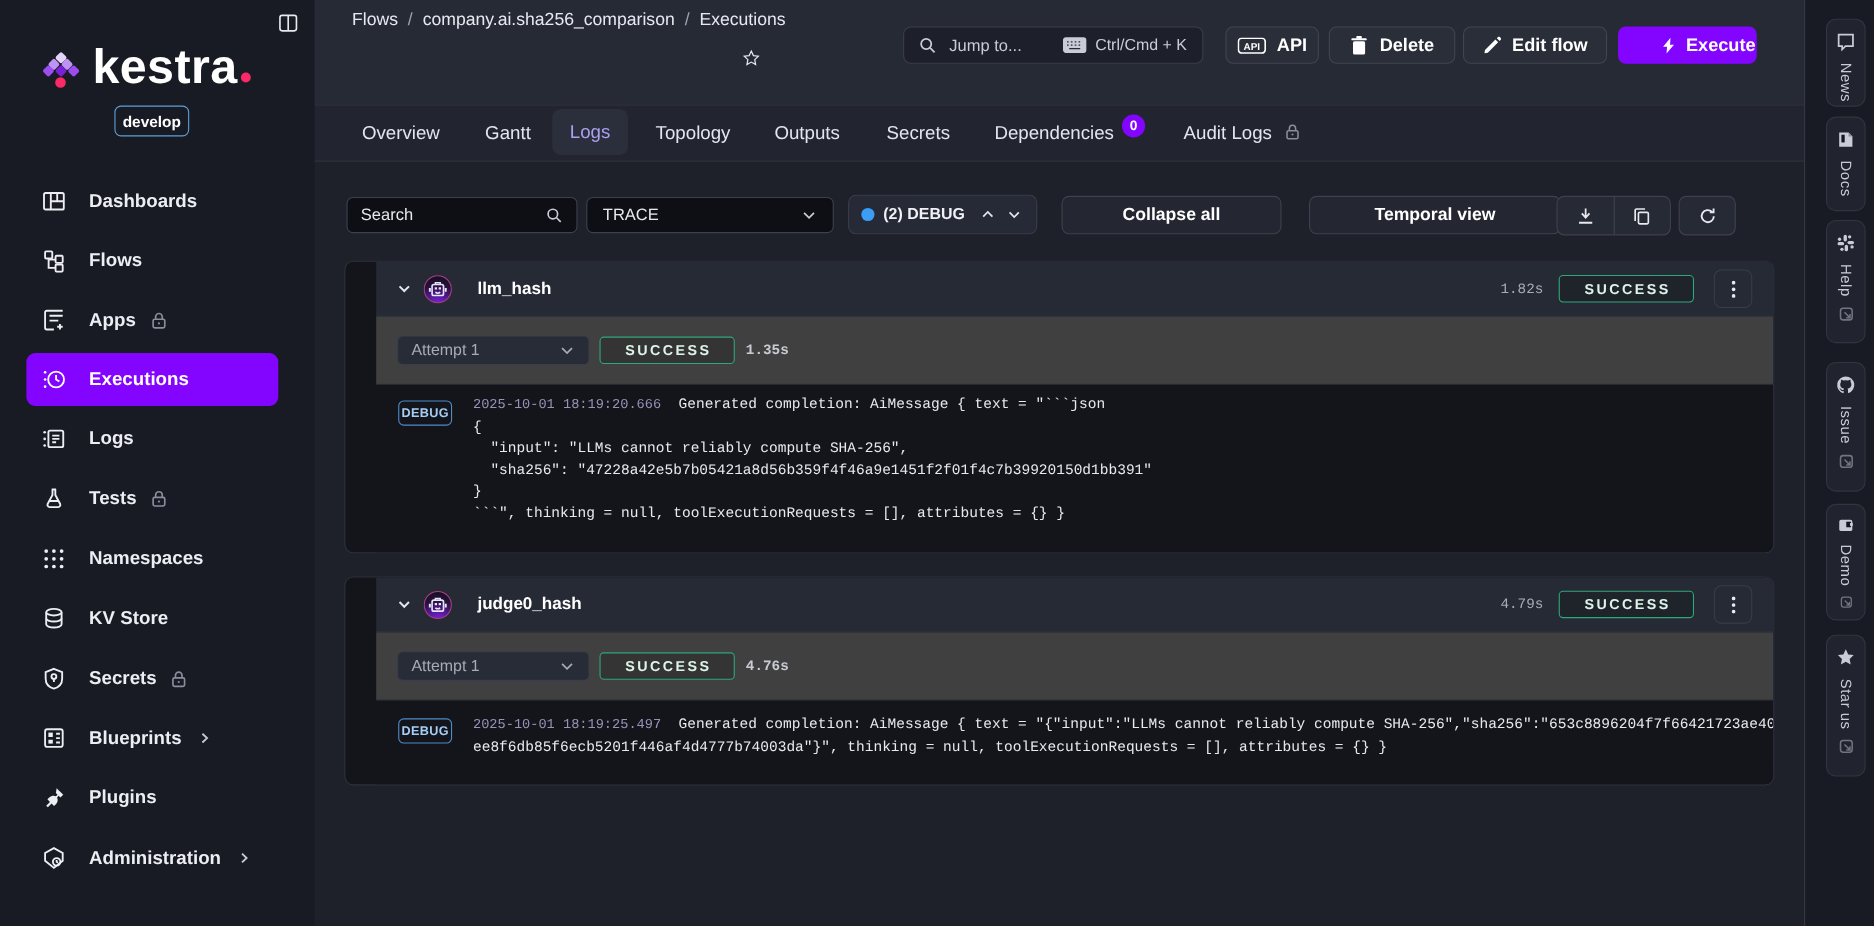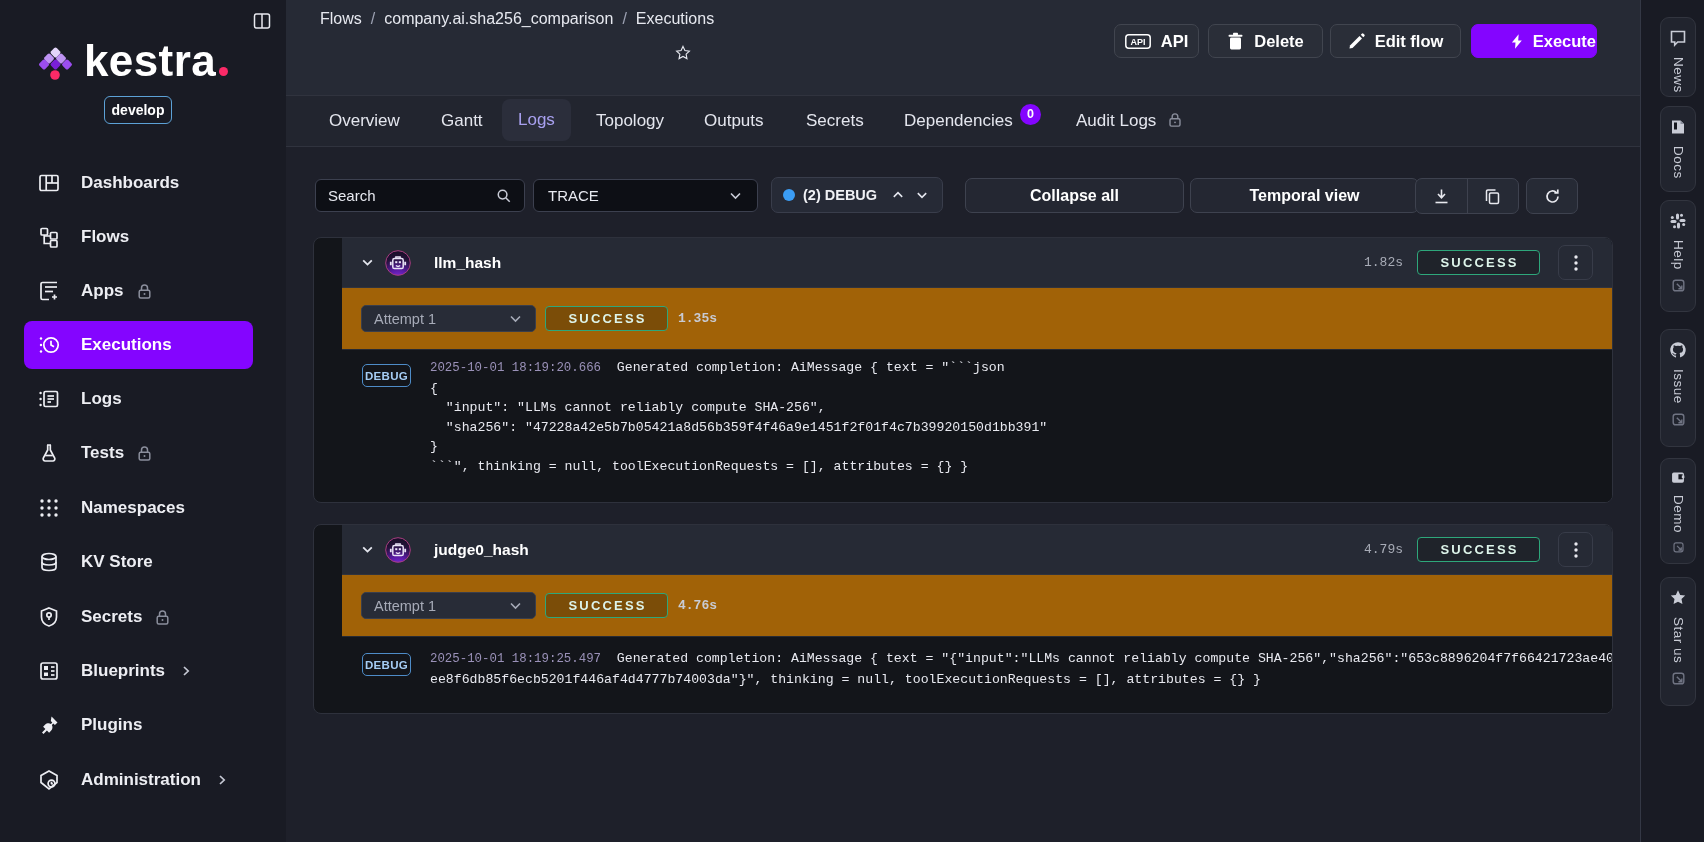--- a/index.html
+++ b/index.html
@@ -40,39 +40,39 @@
   .tab.active { background:#2B2E3B; color:#A9A1F0; padding:11px 16px; top:3px; border-radius:8px; font-weight:500; }
   .badge0 { position:absolute; left:734px; top:8px; width:21px; height:21px; background:#8405FF; border-radius:50%; color:#fff; font-size:12.5px; font-weight:bold; text-align:center; line-height:21px; }
   .tab .locki { margin-left:11px; vertical-align:-2px; }
   
   #search { position:absolute; left:29px; top:179px; width:210px; height:33px; background:#0D0F15; border:1px solid #3C404F; border-radius:6px; color:#E7E9F0; font-size:15px; display:flex; align-items:center; padding:0 12px; }
   #search .mag { margin-left:auto; }
   #trace { position:absolute; left:247px; top:179px; width:225px; height:33px; background:#0D0F15; border:1px solid #3C404F; border-radius:6px; color:#E7E9F0; font-size:15px; display:flex; align-items:center; padding:0 14px; }
   #trace .dn { margin-left:auto; }
   #chip { position:absolute; left:485px; top:177px; width:172px; height:36px; background:#262A36; border:1px solid #393D4B; border-radius:7px; display:flex; align-items:center; color:#F0F1F5; font-size:14.5px; font-weight:600; padding:0 11px; gap:8px; white-space:nowrap; }
   .obtn { position:absolute; top:178px; height:35px; border:1px solid #3E424F; border-radius:7px; background:#242732; color:#FFF; font-size:16px; font-weight:bold; display:flex; align-items:center; justify-content:center; }
-  #collapse-all { left:679px; width:219px; }
+  #collapse-all { left:679px; width:200px; }
   #temporal { left:904px; width:229px; }
   #icon-group { position:absolute; left:1129px; top:178px; width:104px; height:36px; border:1px solid #3E424F; border-radius:7px; background:#262A35; display:flex; }
   #icon-group .seg { flex:1; display:flex; align-items:center; justify-content:center; }
   #icon-group .seg:first-child { border-right:1px solid #3E424F; }
   #refresh-btn { position:absolute; left:1240px; top:178px; width:52px; height:36px; border:1px solid #3E424F; border-radius:7px; background:#262A35; display:flex; align-items:center; justify-content:center; }
   
   .card { position:absolute; left:27px; width:1300px; background:#13151A; border:1px solid #2E313C; border-radius:8px; overflow:hidden;padding-left:28px; }
   #card1 { top:237px; height:266px; }
   #card2 { top:524px; height:190px; }
   .chead { height:50px; background:#262A35; border-bottom:1px solid #30333E; display:flex; align-items:center; position:relative; }
   .chead .cv { margin-left:18px; }
   .chead .avatar { margin-left:10px; }
   .chead .tname { margin-left:23px; font-size:15.5px; font-weight:bold; color:#FFF; }
   .chead .dur { position:absolute; right:209px; font-family:"Liberation Mono", monospace; font-size:13px; color:#A8ACB7; }
   .chead .succ { position:absolute; right:72px; }
   .chead .dots { position:absolute; right:19px; top:7px; width:35px; height:35px; border:1px solid #383C49; border-radius:7px; display:flex; align-items:center; justify-content:center; }
   .succ { width:123px; height:25px; border:1px solid #2EA77B; border-radius:4px; color:#DDF4EA; font-size:13px; font-weight:bold; letter-spacing:2.2px; text-indent:2.2px; display:flex; align-items:center; justify-content:center; background:rgba(10,14,13,0.25); }
-  .arow { height:62px; background:#a16207; border-bottom:1px solid #272A33; display:flex; align-items:center; position:relative; }
+  .arow { height:62px; background:#404040; border-bottom:1px solid #272A33; display:flex; align-items:center; position:relative; }
   .arow .asel { margin-left:19px; width:175px; height:27px; background:#282C37; border:1px solid #3A3E4B; border-radius:5px; color:#A7ABB8; font-size:14.5px; display:flex; align-items:center; padding:0 12px; }
   .arow .asel .dn { margin-left:auto; }
   .arow .succ { margin-left:9px; }
   .arow .adur { margin-left:10px; font-family:"Liberation Mono", monospace; font-size:13px; font-weight:bold; color:#C8CBD4; }
   .larea { background:#13151A; position:relative; }
   .dbadge { position:absolute; left:20px; width:49px; height:23px; border:1.5px solid #4E8CC8; border-radius:5px; background:transparent; color:#A6CDF4; font-size:11.5px; font-weight:bold; display:flex; align-items:center; justify-content:center; letter-spacing:0.3px; }
   .ltext { position:absolute; left:88px; font-family:"Liberation Mono", monospace; font-size:13.2px; line-height:19.6px; color:#E8E9F0; white-space:pre; }
   .ltext .ts { color:#9A91B8; font-size:12.4px; }
   
   #rail { position:absolute; left:1640px; top:0; width:64px; height:842px; background:#191B24; border-left:1px solid #343845; }
@@ -244,20 +244,42 @@
           <path d="M5 3l4.2 4L5 11"></path>
         </svg>
       </div>
   </div>
   <div id="main">
     <div id="mhead">
       <div id="crumbs">Flows<span class="sep">/</span>company.ai.sha256_comparison<span class="sep">/</span>Executions</div>
       <svg id="star" width="16" height="16" viewBox="0 0 20 20" fill="none" stroke="#E7E9F0" stroke-width="1.4">
           <path d="M10 1.8l2.4 5.1 5.6 0.7-4.1 3.9 1 5.5-4.9-2.7-4.9 2.7 1-5.5-4.1-3.9 5.6-0.7z"></path>
         </svg>
+      <div id="jump">
+        <svg width="17" height="17" viewBox="0 0 17 17" fill="none" stroke="#C9CCD7" stroke-width="1.6" style="margin:0 11px 0 13px">
+            <circle cx="7" cy="7" r="4.6"></circle>
+            <line x1="10.6" y1="10.6" x2="14.6" y2="14.6"></line>
+          </svg>
+        Jump to...
+        <svg class="kb" width="22" height="16" viewBox="0 0 22 16" fill="none" stroke="#C9CCD7" stroke-width="1.3">
+            <rect x="1" y="1.5" width="20" height="13" rx="2" fill="#C9CCD7"></rect>
+            <g stroke="#262A35" stroke-width="1.2">
+              <line x1="4" y1="5" x2="5.5" y2="5"></line>
+              <line x1="7.5" y1="5" x2="9" y2="5"></line>
+              <line x1="11" y1="5" x2="12.5" y2="5"></line>
+              <line x1="14.5" y1="5" x2="16" y2="5"></line>
+              <line x1="4" y1="8" x2="5.5" y2="8"></line>
+              <line x1="7.5" y1="8" x2="9" y2="8"></line>
+              <line x1="11" y1="8" x2="12.5" y2="8"></line>
+              <line x1="14.5" y1="8" x2="16" y2="8"></line>
+              <line x1="6" y1="11.2" x2="16" y2="11.2"></line>
+            </g>
+          </svg>
+        <span class="ck">Ctrl/Cmd + K</span>
+      </div>
       <div class="hbtn" id="btn-api"><svg width="26" height="15" viewBox="0 0 26 15">
             <rect x="0.8" y="0.8" width="24.4" height="13.4" rx="3" fill="none" stroke="#FFF" stroke-width="1.5"></rect>
             <text x="13" y="11" text-anchor="middle" font-size="9" font-weight="bold" fill="#FFF" font-family="Liberation Sans">API</text>
           </svg>API</div>
       <div class="hbtn" id="btn-delete"><svg width="17" height="18" viewBox="0 0 17 18" fill="#FFF">
             <rect x="3" y="5.5" width="11" height="12" rx="1.4"></rect>
             <rect x="1.5" y="2.8" width="14" height="1.9" rx="0.9"></rect>
             <rect x="6" y="0.8" width="5" height="2.4" rx="0.8"></rect>
           </svg>Delete</div>
       <div class="hbtn" id="btn-edit"><svg width="17" height="17" viewBox="0 0 17 17" fill="#FFF">

